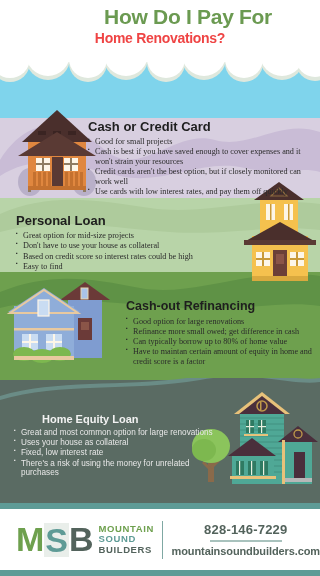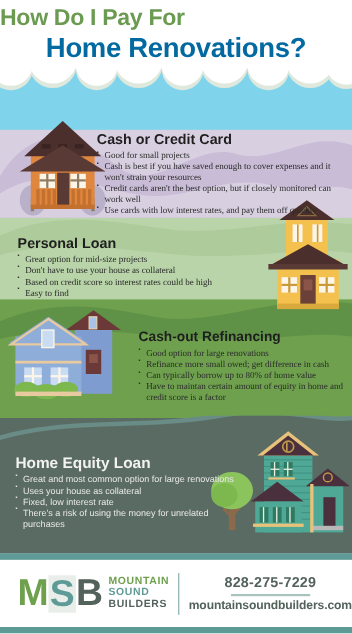--- a/index.html
+++ b/index.html
@@ -19,26 +19,26 @@
   .bg-lightgreen{top:196px;height:90px;background:#b8d4a8;}
   .bg-green{top:268px;height:120px;background:#6ea04e;}
   .bg-dark{top:378px;height:125px;background:#5a6b63;}
   .bg-footer-strip{top:503px;height:6px;background:#5e9b96;}
   .bg-bottom-strip{top:570px;height:6px;background:#5e9b96;}
 
   .title-area{
     position:absolute;left:0;top:0;width:320px;height:62px;background:#ffffff;z-index:6;
   }
   .title-line1{
-    position:absolute;top:5px;width:272px;text-align:left;
+    position:absolute;top:5px;width:272px;text-align:right;
     font-size:21px;font-weight:bold;color:#6b9a51;letter-spacing:-0.3px;
   }
   .title-line2{
     position:absolute;top:30px;width:320px;text-align:center;
-    font-size:25px;font-weight:bold;color:#0369a1;letter-spacing:-0.3px;
+    font-size:14px;font-weight:bold;color:#ef4444;letter-spacing:-0.3px;
   }
   svg.scene{position:absolute;left:0;top:0;width:320px;height:576px;}
 
   
   .section{position:absolute;z-index:20;}
   .sec-head{
     font-weight:bold;margin:0 0 3px 0;line-height:1.1;
   }
   .sec-list{margin:0;padding:0;list-style:none;}
   .sec-list li{
@@ -58,21 +58,21 @@
 
   #sec-personal{left:16px;top:214px;width:240px;}
   #sec-personal .sec-head{font-size:13px;}
   #sec-personal .sec-list{font-size:8.2px;}
 
   #sec-refi{left:126px;top:300px;width:192px;}
   #sec-refi .sec-head{font-size:12.5px;}
   #sec-refi .sec-list{font-size:8.2px;}
 
   #sec-equity{left:14px;top:413px;width:205px;}
-  #sec-equity .sec-head{font-size:14px;}
+  #sec-equity .sec-head{font-size:11px;margin-left:28px;}
   #sec-equity .sec-list{font-size:8.2px;}
 
   
   #footer{
     position:absolute;left:0;top:509px;width:320px;height:61px;
     background:#ffffff;z-index:30;display:flex;align-items:center;
   }
   .logo-wrap{display:flex;align-items:center;margin-left:16px;}
   .logo-mark{display:flex;align-items:stretch;height:34px;}
   .lm{font-size:34px;font-weight:bold;line-height:32px;font-family:"Liberation Sans",sans-serif;}
@@ -364,19 +364,19 @@
         <span class="lm lm-b">B</span>
       </div>
       <div class="logo-words">
         <div class="lw1">MOUNTAIN</div>
         <div class="lw2">SOUND</div>
         <div class="lw3">BUILDERS</div>
       </div>
     </div>
     <div class="vdiv"></div>
     <div class="contact">
-      <div class="phone">828-275-7229</div>
+      <div class="phone">828-146-7229</div>
       <div class="hdiv"></div>
       <div class="site">mountainsoundbuilders.com</div>
     </div>
   </div>
 
 </div>
 
 </body></html>

